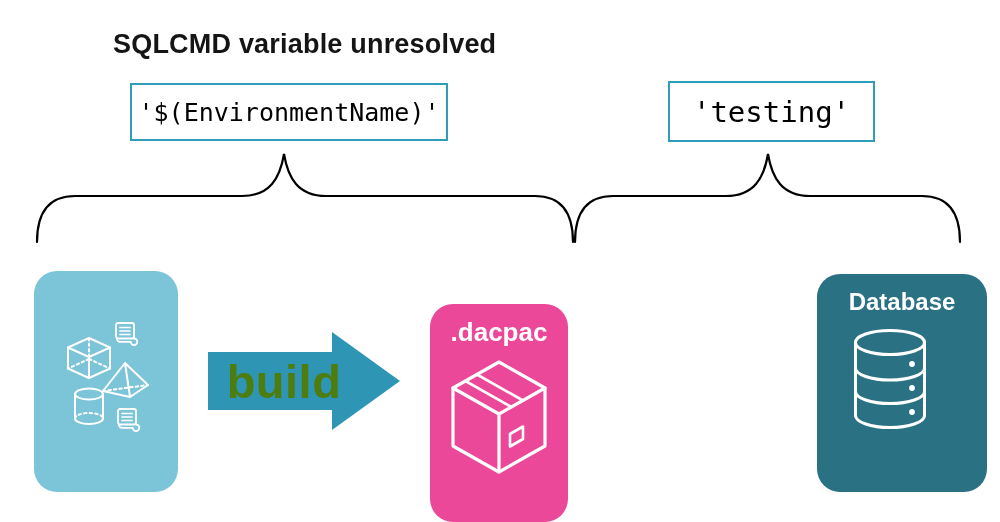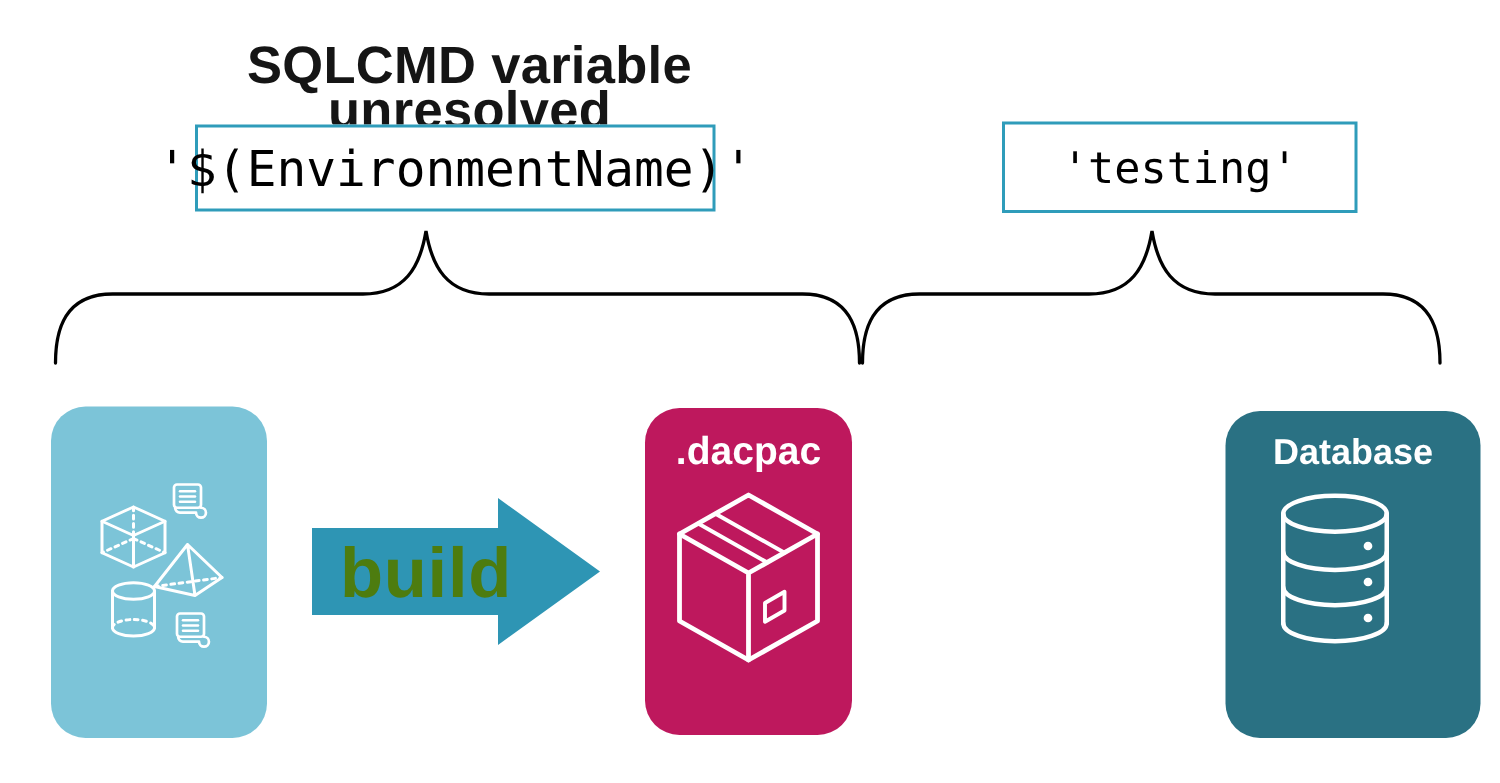--- a/index.html
+++ b/index.html
@@ -1,32 +1,32 @@
 <!DOCTYPE html>
 <html><head>
 <meta charset="utf-8">
 <style>
   html,body{margin:0;padding:0;background:#fff;}
   #canvas{
     position:relative;width:1000px;height:522px;background:#fff;overflow:hidden;
     font-family:"Liberation Sans",sans-serif;
   }
   .heading{
-    position:absolute;top:29px;font-weight:700;font-size:35px;line-height:30px;
-    color:#151515;text-align:center;letter-spacing:.2px;
+    position:absolute;top:29px;font-weight:700;font-size:27px;line-height:30px;
+    color:#151515;letter-spacing:.2px;
   }
   #heading-left{left:113px;width:400px;}
   #heading-right{left:571px;width:400px;}
   .code-box{
     position:absolute;background:#fff;border:2px solid #2f9cba;box-sizing:border-box;
     display:flex;align-items:center;justify-content:center;
     font-family:"DejaVu Sans Mono",monospace;color:#000;white-space:nowrap;
   }
-  #code-left{left:130px;top:83px;width:347px;height:58px;font-size:33px;}
-  #code-right{left:668px;top:81px;width:237px;height:61px;font-size:29px;}
+  #code-left{left:130px;top:83px;width:318px;height:58px;font-size:25px;}
+  #code-right{left:668px;top:81px;width:207px;height:61px;font-size:29px;}
   .brace{position:absolute;}
   .brace path{fill:none;stroke:#000;stroke-width:2.2;stroke-linecap:round;}
   .card{position:absolute;border-radius:23px;color:#fff;}
   #card-sqlproj{left:34px;top:271px;width:144px;height:221px;background:#7cc4d8;}
   #card-dacpac{left:430px;top:272px;width:138px;height:218px;background:#2e95b4;}
   #card-database{left:817px;top:274px;width:170px;height:218px;background:#2a7183;}
   .card-label{
     position:absolute;top:14px;left:0;width:100%;text-align:center;
     font-weight:700;font-size:26px;line-height:28px;color:#fff;
   }
@@ -108,21 +108,21 @@
     </svg>
   </div>
 
   <div class="arrow" id="arrow-build" style="width:192px;height:98px">
     <svg width="192" height="98" viewBox="0 0 192 98">
       <polygon points="0,20 124,20 124,0 192,49 124,98 124,78 0,78" fill="#2e95b4" style="fill: rgb(46, 149, 180);"></polygon>
     </svg>
     <div class="arrow-label">build</div>
   </div>
 
-  <div class="card" id="card-dacpac" style="background-color: #be185d;">
+  <div class="card" id="card-dacpac" style="background-color: #ec4899; margin-top: 32px;">
     <div class="card-label">.dacpac</div>
     <svg class="card-icon" style="left:18px;top:56px" width="102" height="118" viewBox="0 0 102 118">
       <g stroke-width="3.2">
         <path d="M51,2 L97,28 L97,86 L51,112 L5,86 L5,28 Z"></path>
         <path d="M5,28 L51,54 L97,28 M51,54 L51,112"></path>
       </g>
       <g stroke-width="2.6">
         <path d="M29,14.5 L75,40.5 M17.5,21 L63.5,47"></path>
         <path d="M62,74 L75,66.5 L75,79 L62,86.5 Z"></path>
       </g>

